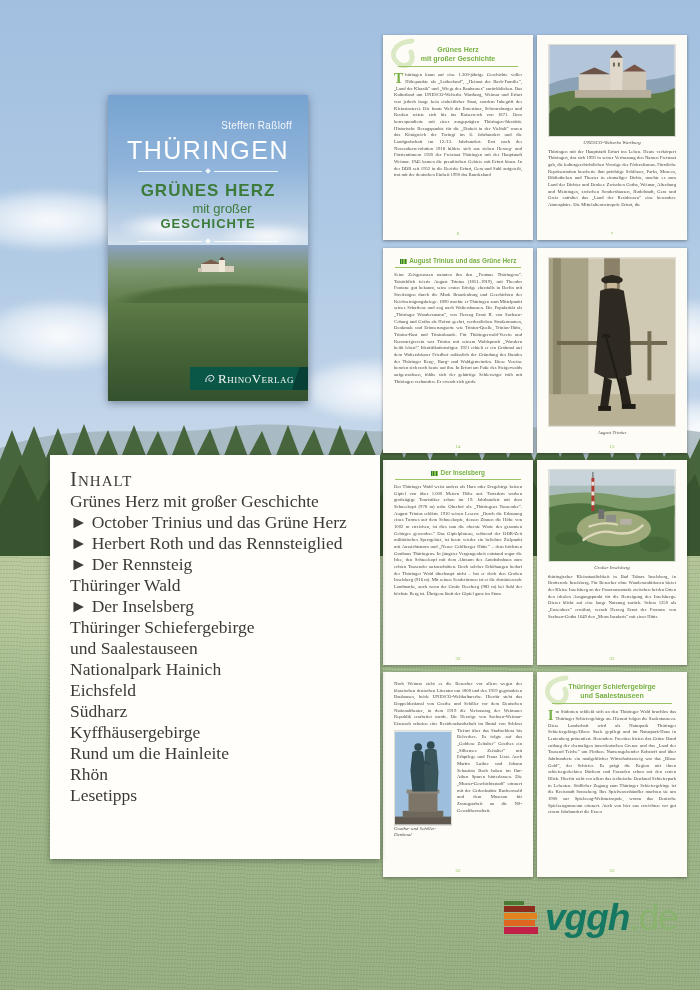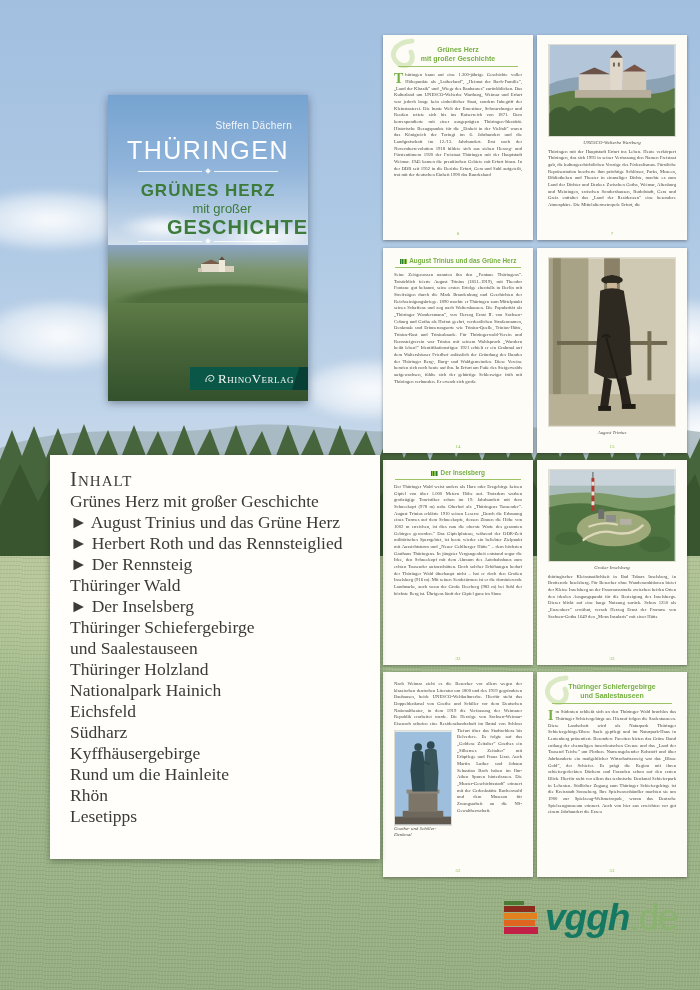--- a/index.html
+++ b/index.html
@@ -38,22 +38,22 @@
   .cover-author{position:absolute;right:16px;top:25px;width:170px;text-align:right;
                 color:#f4f7fa;font-size:10px;letter-spacing:.3px;}
   .cover-title{position:absolute;left:0;top:41px;width:200px;text-align:center;color:#ffffff;
                font-size:25px;letter-spacing:1.5px;font-weight:normal;}
   .divider{position:absolute;left:30px;width:140px;display:flex;align-items:center;opacity:.85;}
   .divider .ln{flex:1;height:1px;background:#ffffff;}
   .divider .dm{width:4px;height:4px;background:#ffffff;transform:rotate(45deg);margin:0 4px;}
   .cover-sub1{position:absolute;left:0;top:86px;width:200px;text-align:center;color:#3c7b3a;
               font-size:17px;font-weight:bold;letter-spacing:1px;}
   .cover-sub2{position:absolute;left:0;top:106px;width:228px;text-align:center;color:#3c7b3a;font-size:13px;}
-  .cover-sub3{position:absolute;left:0;top:121px;width:200px;text-align:right;color:#3c7b3a;
-              font-size:20px;font-weight:bold;letter-spacing:1px;}
+  .cover-sub3{position:absolute;left:0;top:121px;width:200px;text-align:center;color:#3c7b3a;
+              font-size:13px;font-weight:bold;letter-spacing:1px;}
   .castle{position:absolute;left:88px;top:160px;}
   .banner{position:absolute;right:0;bottom:11px;left:82px;height:23px;background:#0b5747;
           display:flex;align-items:center;justify-content:center;}
   .banner::after{content:"";position:absolute;right:0;top:0;height:23px;width:16px;
                  background:#083f34;transform:skewX(-18deg);transform-origin:bottom right;}
   .banner .pub{font-family:"Liberation Serif",serif;font-variant:small-caps;color:#f6f8f6;
                font-size:13px;letter-spacing:.5px;position:relative;z-index:1;}
   .banner svg{margin-right:2px;position:relative;z-index:1;}
 
   
@@ -120,21 +120,21 @@
     <div class="cover-land"></div>
     <div class="cover-ridge"></div>
     <svg class="castle" width="40" height="20" viewBox="0 0 40 20">
       <rect x="5" y="9" width="20" height="8" fill="#e3dccd"></rect>
       <polygon points="5,9 15,4.5 25,9" fill="#7a5c4a"></polygon>
       <rect x="23" y="5" width="6" height="12" fill="#efe8d8"></rect>
       <polygon points="23,5 26,1.5 29,5" fill="#5e4a40"></polygon>
       <rect x="29" y="11" width="9" height="6" fill="#d8cfbd"></rect>
       <rect x="2" y="13" width="4" height="4" fill="#cfc6b2"></rect>
     </svg>
-    <div class="cover-author">Steffen Dächern</div>
+    <div class="cover-author">Steffen Raßloff</div>
     <div class="cover-title">THÜRINGEN</div>
     <div class="divider" style="top:74px;">
         <span class="ln"></span>
         <span class="dm"></span>
         <span class="ln"></span>
       </div>
     <div class="cover-sub1">GRÜNES HERZ</div>
     <div class="cover-sub2">mit großer</div>
     <div class="cover-sub3">GESCHICHTE</div>
     <div class="divider" style="top:144px;">
@@ -274,28 +274,27 @@
       <div>Thüringer Schiefergebirge</div>
       <div>und Saalestauseen</div>
     </div>
     <div class="pb"><span class="dc">I</span><span>m Südosten schließt sich an den Thüringer Wald bruchlos das Thüringer Schiefergebirge an. Hierauf folgen die Saalestauseen. Diese Landschaft wird als Naturpark Thüringer Schiefergebirge/Obere Saale gepflegt und im Naturpark-Haus in Leutenberg präsentiert. Besondere Facetten bieten das Grüne Band entlang der ehemaligen innerdeutschen Grenze und das „Land der Tausend Teiche“ um Plothen. Namensgebender Rohstoff und über Jahrhunderte ein maßgeblicher Wirtschaftszweig war das „Blaue Gold“, der Schiefer. Es prägt die Region mit ihren schiefergedeckten Dächern und Fassaden schon auf den ersten Blick. Hierfür steht vor allem das technische Denkmal Schieferpark in Lehesten. Südlicher Zugang zum Thüringer Schiefergebirge ist die Kreisstadt Sonneberg. Ihre Spielwarenhändler machten sie um 1900 zur Spielzeug-Weltmetropole, woran das Deutsche Spielzeugmuseum erinnert. Auch von hier aus erreichten vor gut einem Jahrhundert die Erzeu</span></div>
     <div class="pn">53</div>
   </div>
 
   <div class="toc">
     <div class="toc-title">Inhalt</div>
     <div class="toc-item">Grünes Herz mit großer Geschichte</div>
-    <div class="toc-item">► August Trinius und das Grüne Herz</div>
+    <div class="toc-item">► October Trinius und das Grüne Herz</div>
     <div class="toc-item">► Herbert Roth und das Rennsteiglied</div>
     <div class="toc-item">► Der Rennsteig</div>
     <div class="toc-item">Thüringer Wald</div>
     <div class="toc-item">► Der Inselsberg</div>
     <div class="toc-item">Thüringer Schiefergebirge</div>
     <div class="toc-item">und Saalestauseen</div>
-    <div class="toc-item">Thüringer Holzland</div>
     <div class="toc-item">Nationalpark Hainich</div>
     <div class="toc-item">Eichsfeld</div>
     <div class="toc-item">Südharz</div>
     <div class="toc-item">Kyffhäusergebirge</div>
     <div class="toc-item">Rund um die Hainleite</div>
     <div class="toc-item">Rhön</div>
     <div class="toc-item">Lesetipps</div>
   </div>
 
   <a class="vlogo">

